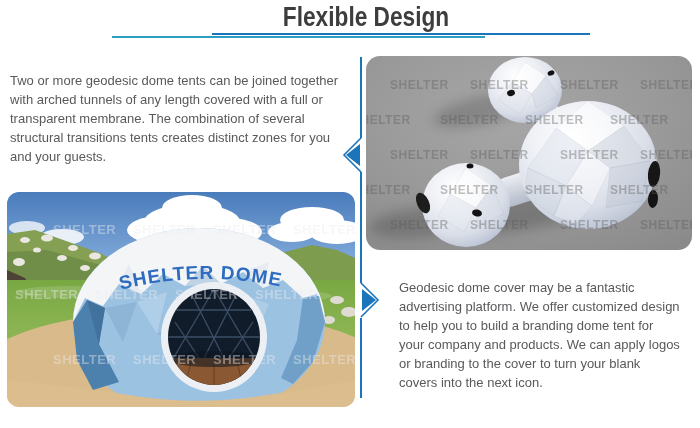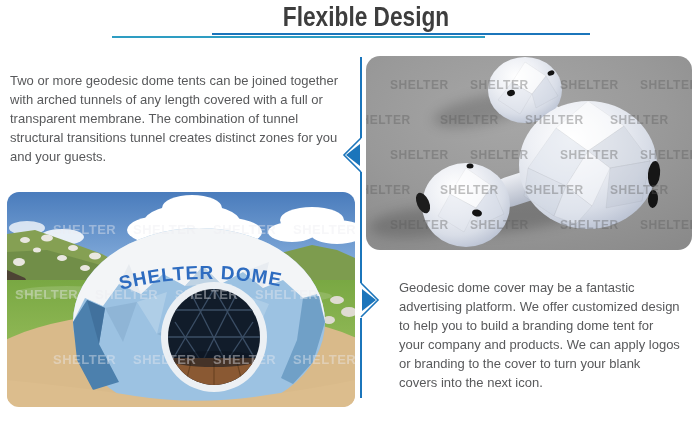--- a/index.html
+++ b/index.html
@@ -24,21 +24,21 @@
 <body>
 
 <div class="page">
 
   <div class="title-wrap">
     <span class="title">Flexible Design</span>
   </div>
   <div class="divider-blue"></div>
   <div class="divider-teal"></div>
 
-  <div class="para para-left">Two or more geodesic dome tents can be joined together with arched tunnels of any length covered with a full or transparent membrane. The combination of tunnel structural transitions tunnel creates distinct zones for you and your guests.</div>
+  <div class="para para-left">Two or more geodesic dome tents can be joined together with arched tunnels of any length covered with a full or transparent membrane. The combination of several structural transitions tents creates distinct zones for you and your guests.</div>
 
   <div class="para para-right">Geodesic dome cover may be a fantastic advertising platform. We offer customized design to help you to build a branding dome tent for your company and products. We can apply logos or branding to the cover to turn your blank covers into the next icon.</div>
 
   <svg class="connector" viewBox="0 0 62 360">
     <g stroke="#1b75bb" stroke-width="2">
       <line x1="23" y1="7" x2="23" y2="88"></line>
       <line x1="23" y1="122" x2="23" y2="198"></line>
       <line x1="23" y1="153" x2="23" y2="233"></line>
       <line x1="23" y1="268" x2="23" y2="348"></line>
     </g>

